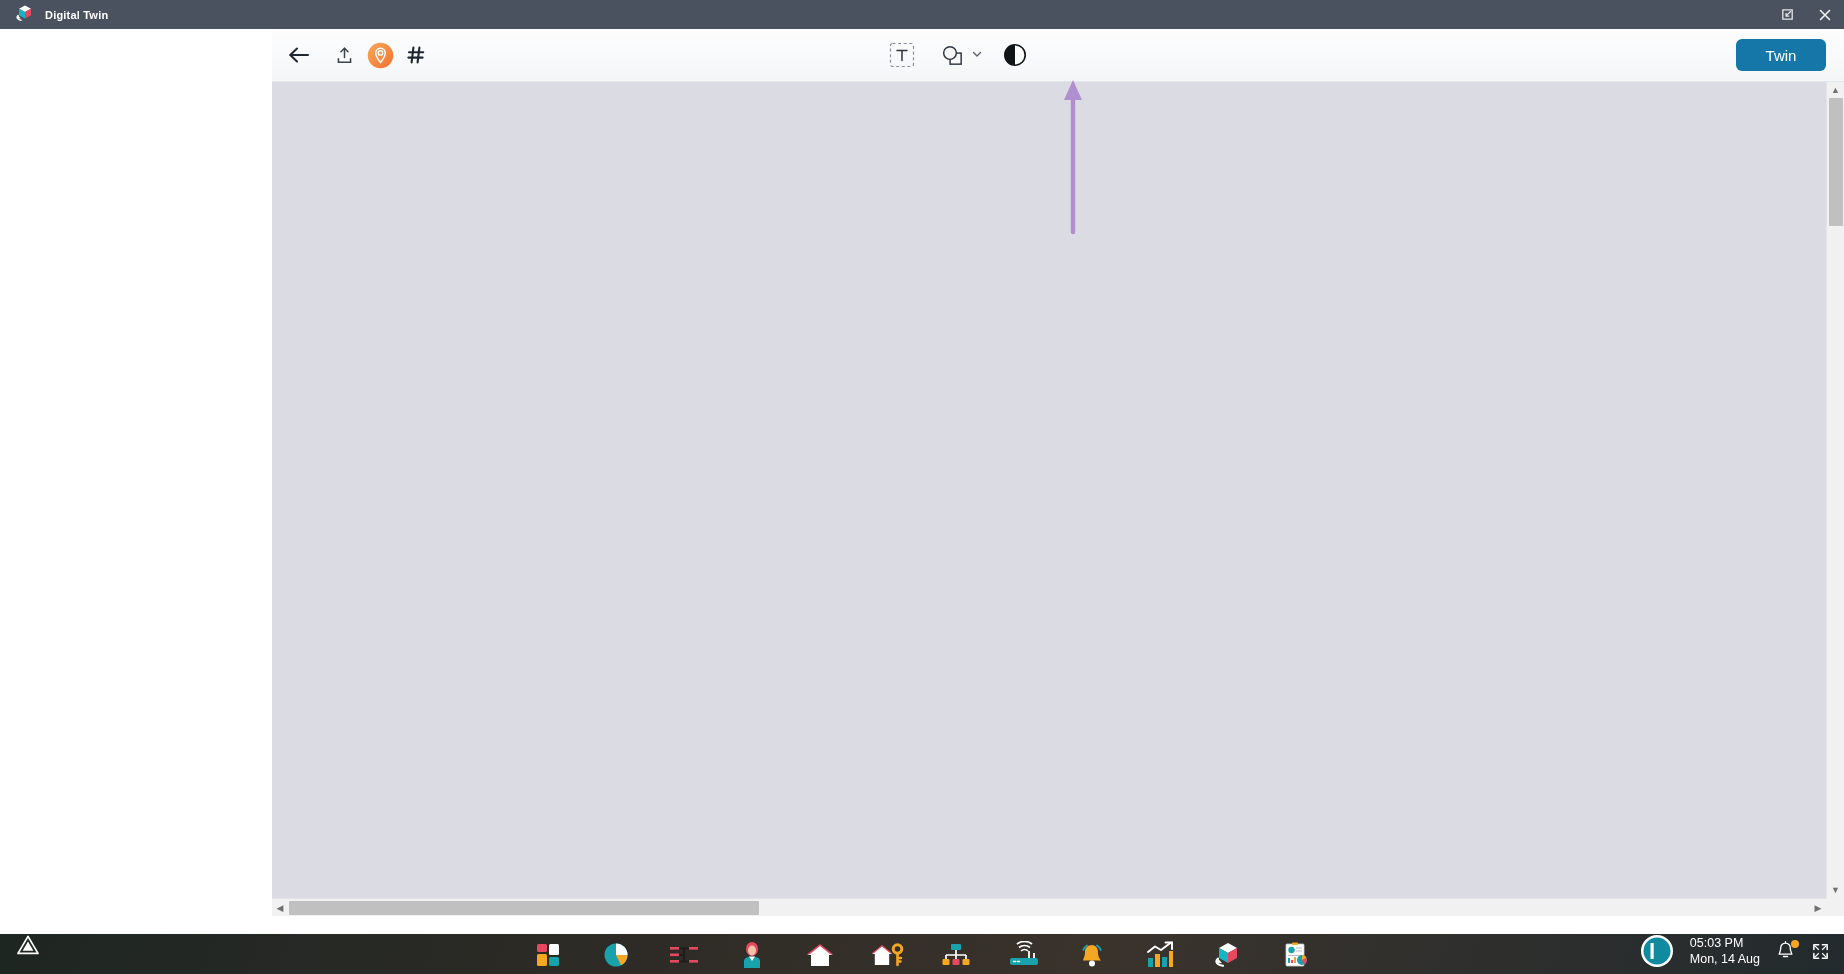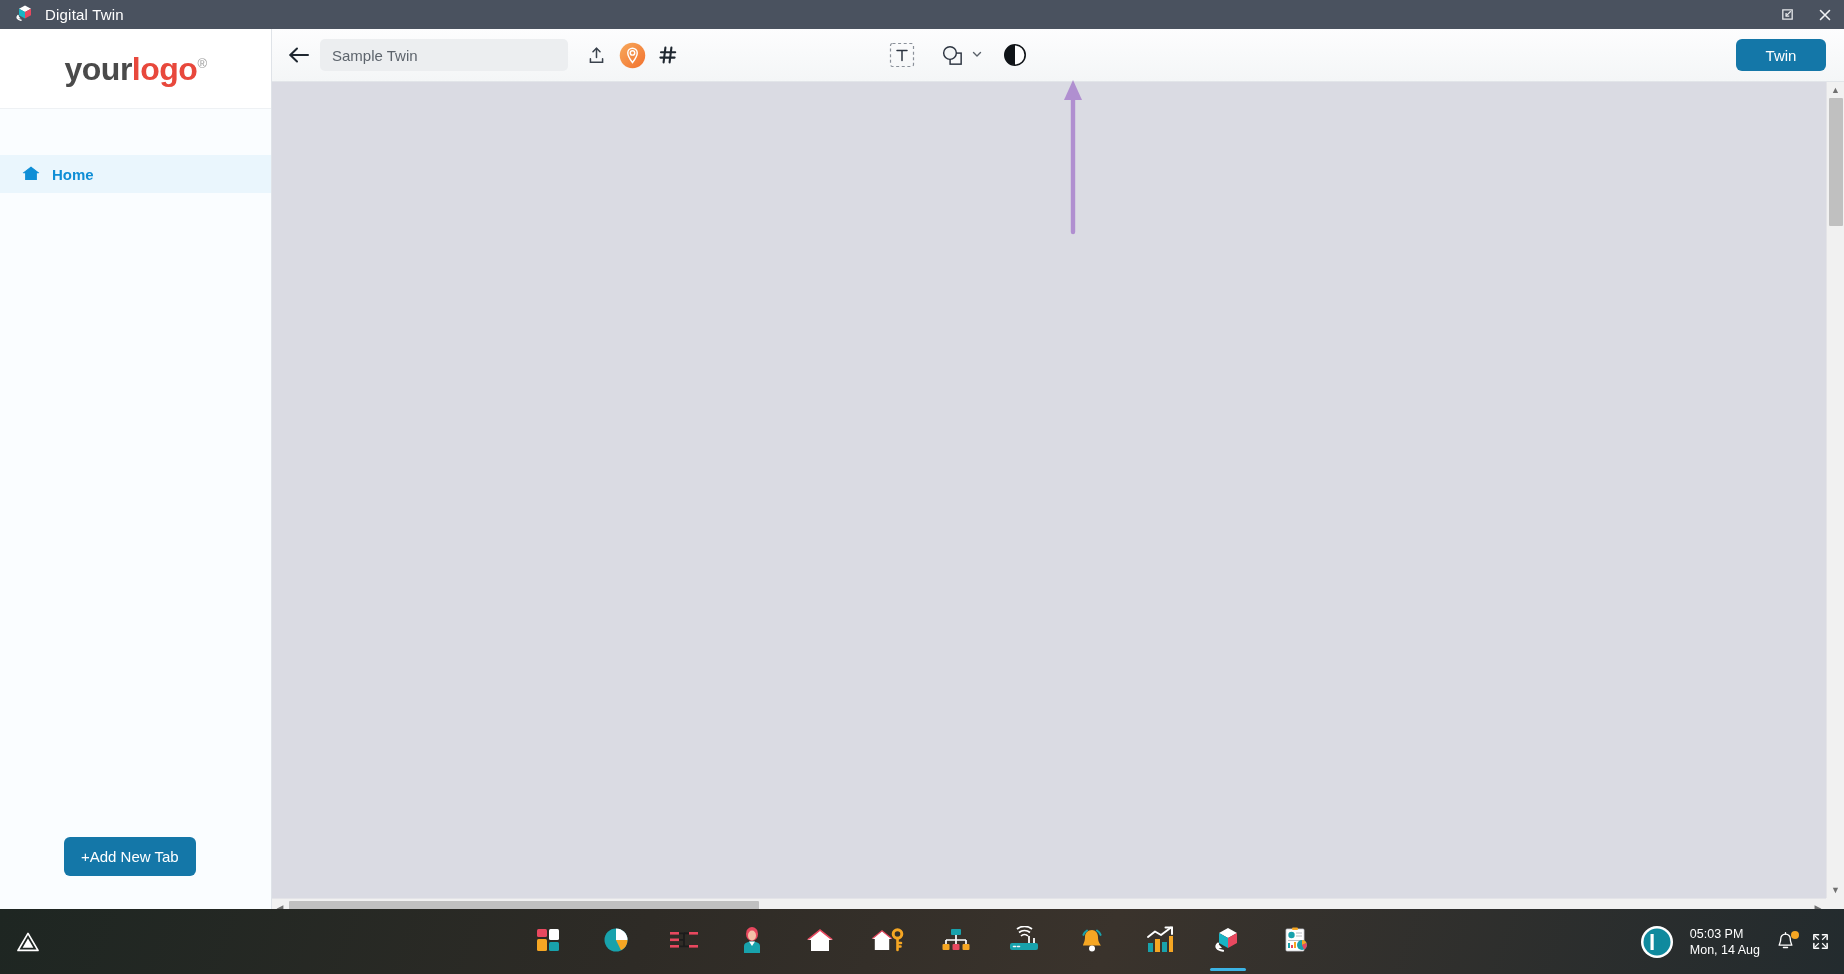--- a/index.html
+++ b/index.html
@@ -10,21 +10,21 @@
     background: #ffffff;
   }
   #app { position: relative; width: 1844px; height: 974px; }
 
   
   .titlebar {
     position: absolute; top: 0; left: 0; width: 1844px; height: 29px;
     background: #4a525f; display: flex; align-items: center;
   }
   .titlebar-left { display: flex; align-items: center; gap: 9px; padding-left: 14px; }
-  .tb-app-title { color: #ffffff; font-size: 15px; font-weight: 400; letter-spacing: .2px; }
+  .tb-app-title { color: #ffffff; font-size: 11px; font-weight: 700; letter-spacing: .2px; }
   .titlebar-spacer { flex: 1; }
   .win-btns { display: flex; align-items: center; height: 29px; }
   .win-btn {
     width: 38px; height: 29px; display: flex; align-items: center; justify-content: center;
     color: #e6e8ea; cursor: pointer;
   }
 
   
   .sidebar {
     position: absolute; top: 29px; left: 0; width: 272px; height: 887px;
@@ -117,23 +117,23 @@
     position: absolute; left: 17px; top: 2px; height: 14px; width: 470px;
     background: #c0c0c0; border-radius: 1px; cursor: pointer;
   }
   .scroll-corner { position: absolute; right: 0; bottom: 0; width: 18px; height: 18px; background: #f1f1f1; }
 
   
   .annot-arrow { position: absolute; left: 1063px; top: 76px; width: 20px; height: 160px; pointer-events: none; }
 
   
   .taskbar {
-    position: absolute; left: 0; bottom: 0; width: 1844px; height: 65px;
+    position: absolute; left: 0; bottom: 0; width: 1844px; height: 40px;
     background: linear-gradient(110deg,#1e2622 0%,#2e2b26 35%,#3a332c 60%,#232b2e 100%);
-    display: flex; align-items: center;
+    display: flex; align-items: flex-start;
   }
   .tb-warning { width: 56px; display: flex; align-items: center; justify-content: center; cursor: pointer; }
   .task-icons { position: absolute; left: 50%; transform: translateX(-50%); display: flex; align-items: center; gap: 24px; }
   .task-icon {
     width: 44px; height: 46px; display: flex; align-items: center; justify-content: center;
     position: relative; cursor: pointer; border-radius: 4px;
   }
   .task-icon.active::after {
     content: ''; position: absolute; bottom: -6px; left: 4px; right: 4px; height: 3px;
     background: #3cb4e5; border-radius: 2px;
@@ -175,53 +175,29 @@
         </svg>
       </div>
       <div class="win-btn close">
         <svg width="16" height="16" viewBox="0 0 16 16">
           <path d="M3.5 3.5 L12.5 12.5 M12.5 3.5 L3.5 12.5" stroke="#f0f2f4" stroke-width="1.6" stroke-linecap="round"></path>
         </svg>
       </div>
     </div>
   </div>
 
-  <div class="sidebar">
-    <div class="logo-area">
-      <div class="logo-text">
-        <span class="logo-your">your</span><span class="logo-logo">logo</span><span class="logo-reg">®</span>
-      </div>
-    </div>
-
-    <div class="nav-list">
-      <div class="nav-item active">
-        <span class="nav-icon">
-          <svg width="18" height="16" viewBox="0 0 18 16">
-            <path d="M9 1.2 L1 7.2 h2.1 V14 h11.8 V7.2 H17 Z" fill="#0f8ed6"></path>
-            <path d="M9 0.5 L0.6 7 h1.4 L9 2 l7 5 h1.4 Z" fill="#0f8ed6"></path>
-          </svg>
-        </span>
-        <span class="nav-label">Home</span>
-      </div>
-    </div>
-
-    <div class="sidebar-bottom">
-      <button class="add-tab-btn">+Add New Tab</button>
-    </div>
-  </div>
 
   <div class="toolbar">
     <div class="tb-back">
       <svg width="22" height="18" viewBox="0 0 22 18">
         <path d="M20 9 H2.5" stroke="#1f2730" stroke-width="2" stroke-linecap="round"></path>
         <path d="M9 2.5 L2.3 9 L9 15.5" stroke="#1f2730" stroke-width="2" fill="none" stroke-linecap="round" stroke-linejoin="round"></path>
       </svg>
     </div>
 
-    <input class="twin-name-input" type="text" value="Sample Twin" style="">
 
     <div class="tb-icon tb-gap-left">
       <svg width="19" height="19" viewBox="0 0 20 20">
         <path d="M10 2.5 V12" stroke="#3a424c" stroke-width="1.6" stroke-linecap="round"></path>
         <path d="M6.3 6 L10 2.3 L13.7 6" fill="none" stroke="#3a424c" stroke-width="1.6" stroke-linecap="round" stroke-linejoin="round"></path>
         <path d="M3.6 13.5 V17 H16.4 V13.5" fill="none" stroke="#3a424c" stroke-width="1.6" stroke-linecap="round"></path>
       </svg>
     </div>
 
     <div class="tb-icon">

